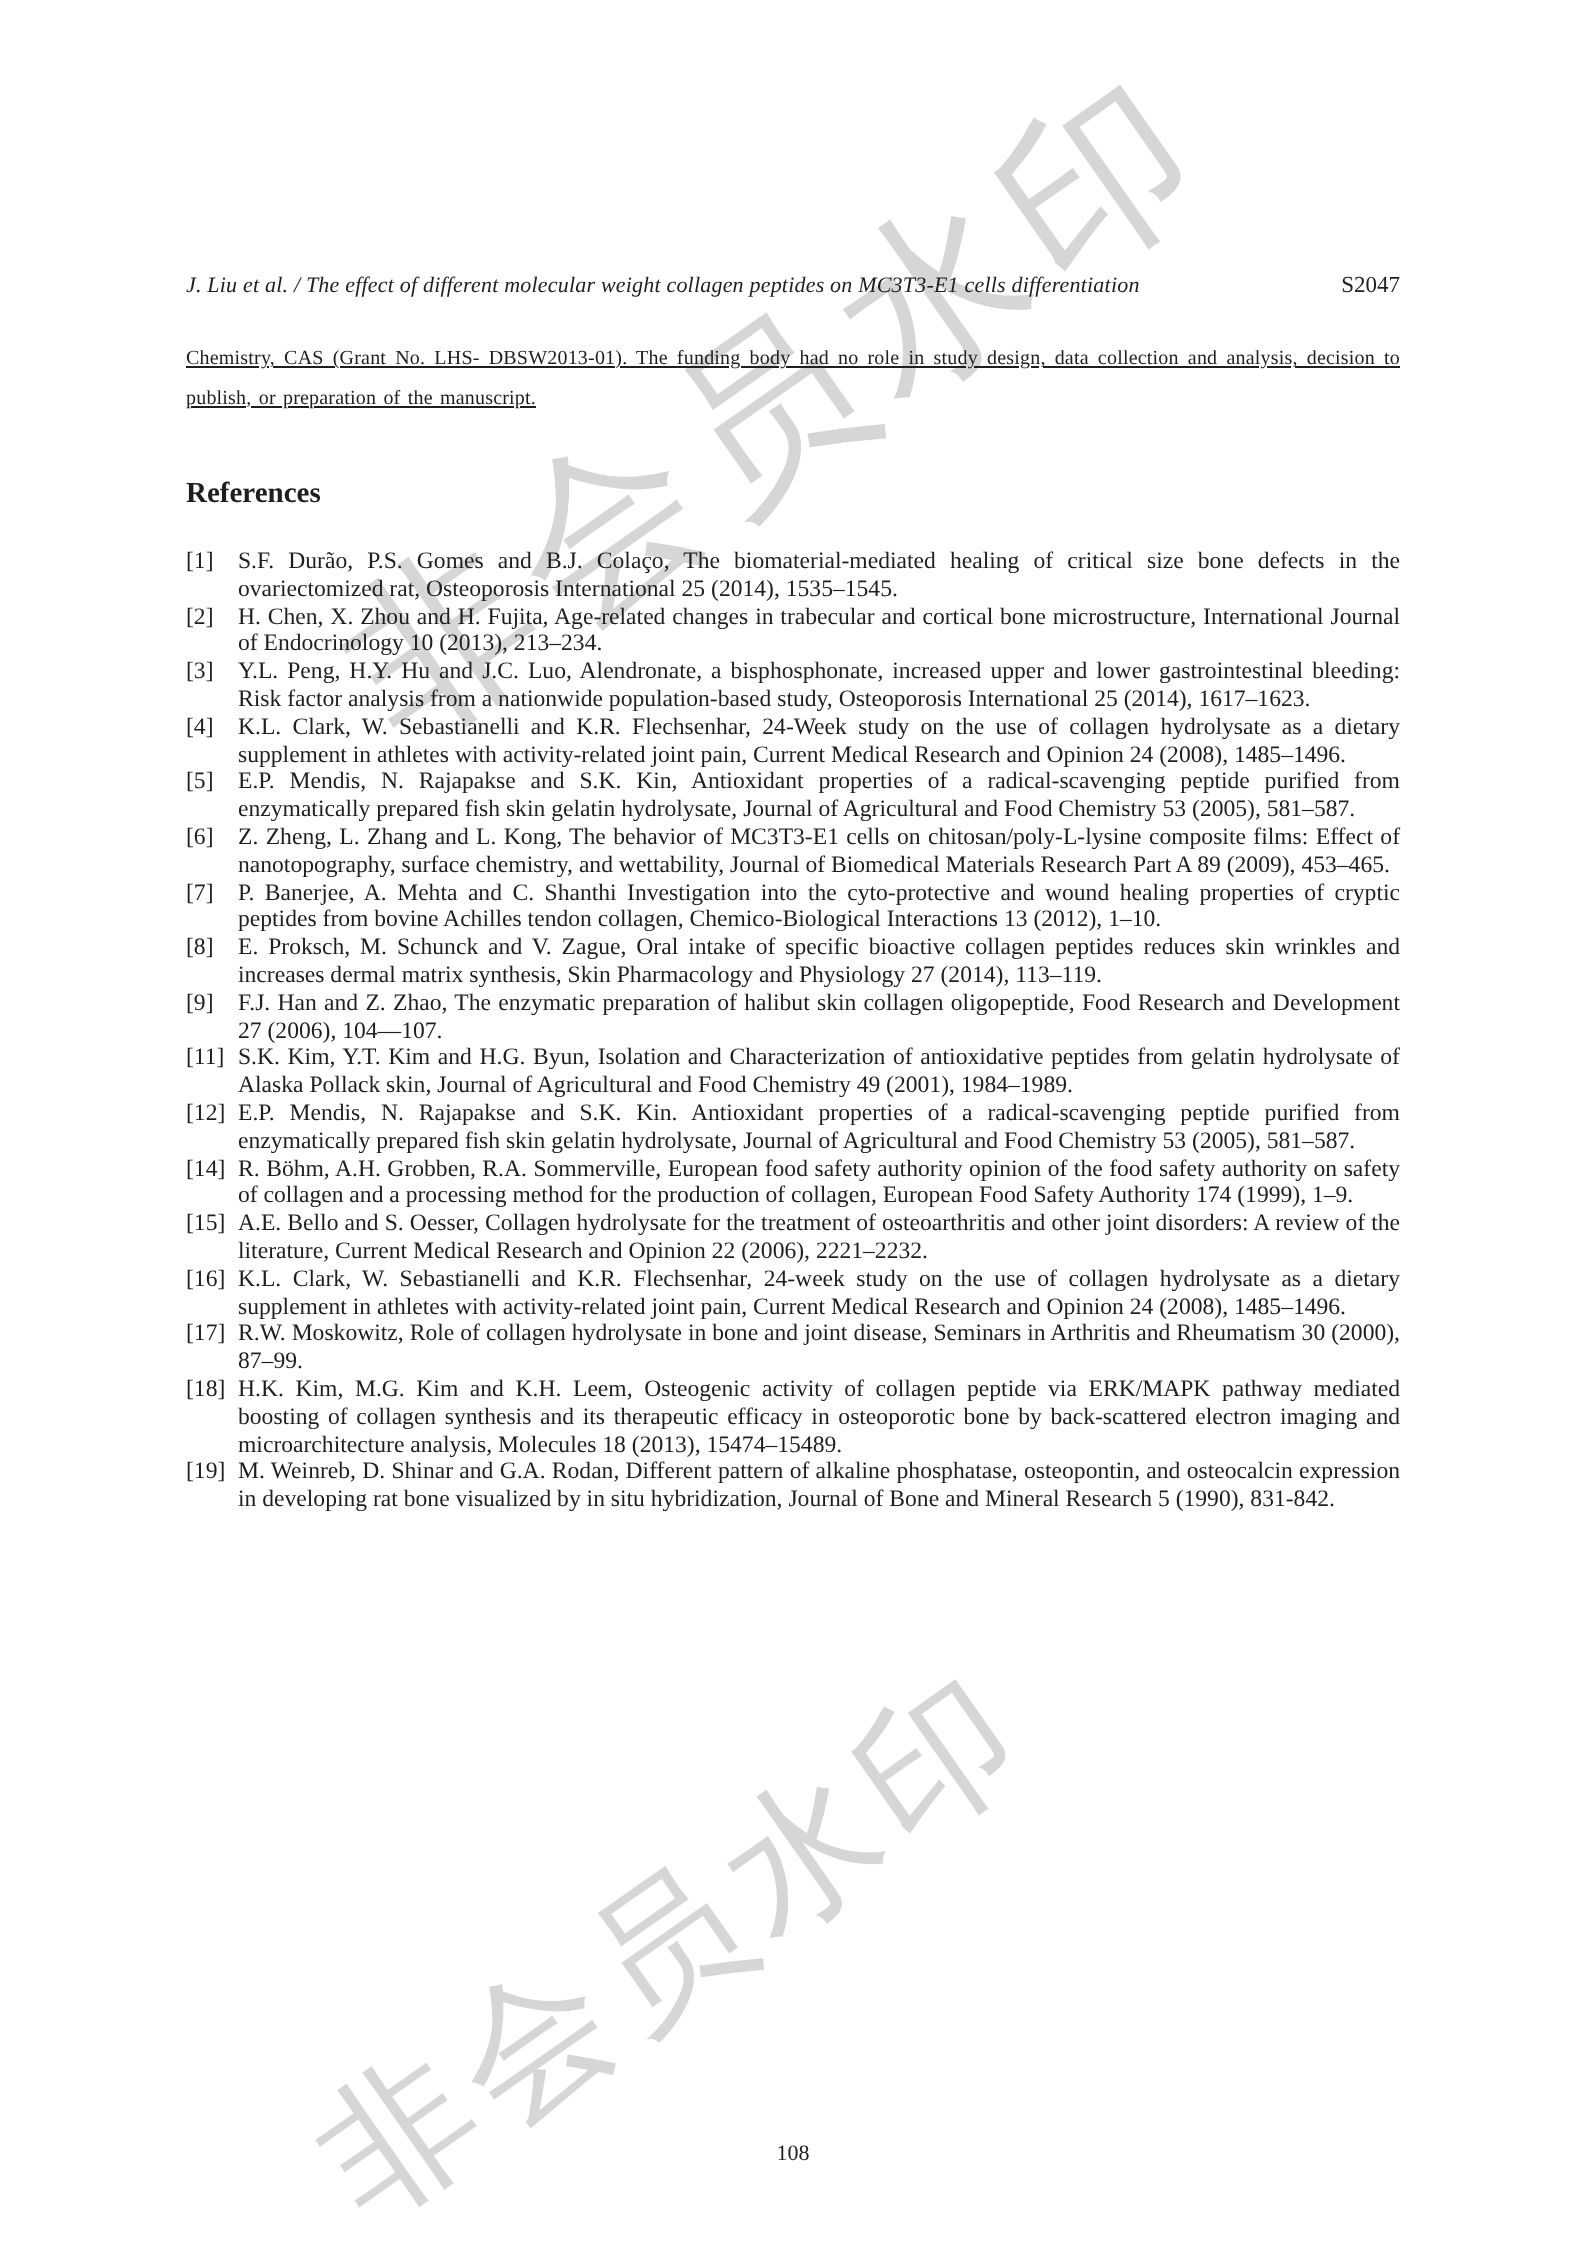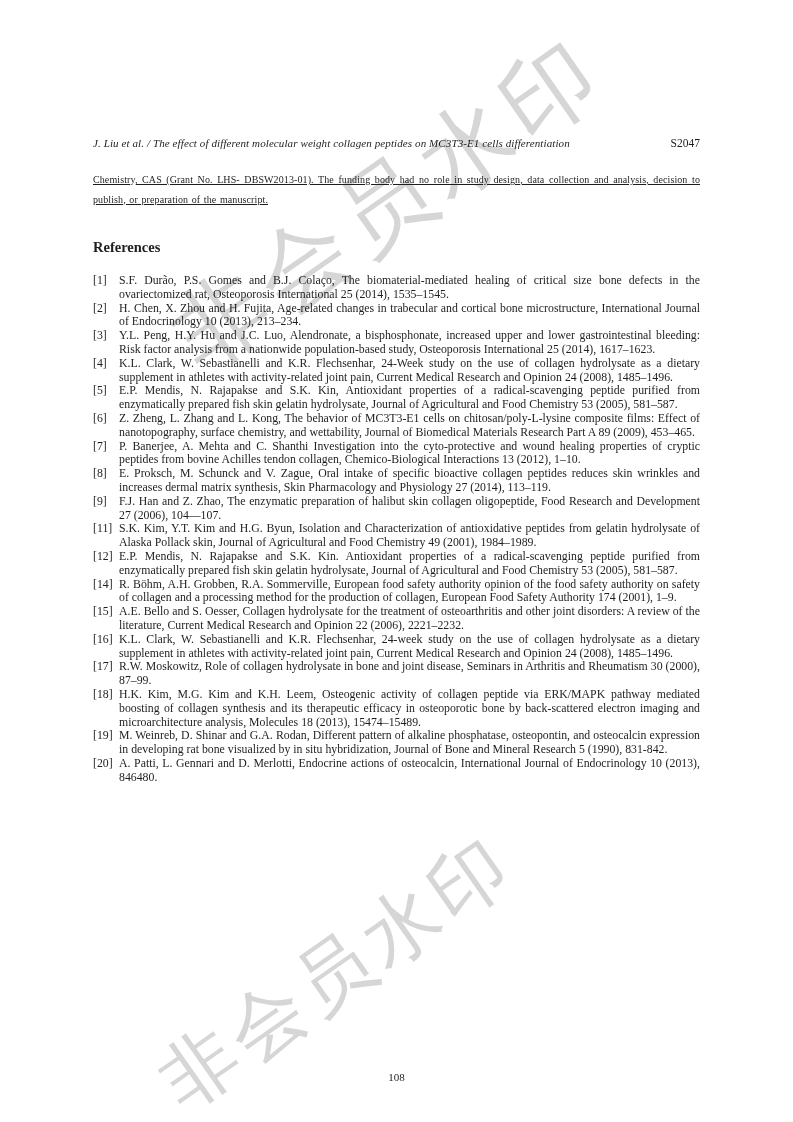--- a/index.html
+++ b/index.html
@@ -87,25 +87,24 @@
       <div class="ref-item"><span class="ref-num">[2]</span><span><span>H. Chen, X. Zhou and H. Fujita, Age-related changes in trabecular and cortical bone microstructure, International Journal of Endocrinology 10 (2013), 213–234.</span></span></div>
       <div class="ref-item"><span class="ref-num">[3]</span><span><span>Y.L. Peng, H.Y. Hu and J.C. Luo, Alendronate, a bisphosphonate, increased upper and lower gastrointestinal bleeding: Risk factor analysis from a nationwide population-based study, Osteoporosis International </span><b>25</b><span> (2014), 1617–1623.</span></span></div>
       <div class="ref-item"><span class="ref-num">[4]</span><span><span>K.L. Clark, W. Sebastianelli and K.R. Flechsenhar, 24-Week study on the use of collagen hydrolysate as a dietary supplement in athletes with activity-related joint pain, Current Medical Research and Opinion </span><b>24</b><span> (2008), 1485–1496.</span></span></div>
       <div class="ref-item"><span class="ref-num">[5]</span><span><span>E.P. Mendis, N. Rajapakse and S.K. Kin, Antioxidant properties of a radical-scavenging peptide purified from enzymatically prepared fish skin gelatin hydrolysate, Journal of Agricultural and Food Chemistry </span><b>53</b><span> (2005), 581–587.</span></span></div>
       <div class="ref-item"><span class="ref-num">[6]</span><span><span>Z. Zheng, L. Zhang and L. Kong, The behavior of MC3T3-E1 cells on chitosan/poly-L-lysine composite films: Effect of nanotopography, surface chemistry, and wettability, Journal of Biomedical Materials Research Part A </span><b>89</b><span> (2009), 453–465.</span></span></div>
       <div class="ref-item"><span class="ref-num">[7]</span><span><span>P. Banerjee, A. Mehta and C. Shanthi Investigation into the cyto-protective and wound healing properties of cryptic peptides from bovine Achilles tendon collagen, Chemico-Biological Interactions </span><b>13</b><span> (2012), 1–10.</span></span></div>
       <div class="ref-item"><span class="ref-num">[8]</span><span><span>E. Proksch, M. Schunck and V. Zague, Oral intake of specific bioactive collagen peptides reduces skin wrinkles and increases dermal matrix synthesis, Skin Pharmacology and Physiology </span><b>27</b><span> (2014), 113–119.</span></span></div>
       <div class="ref-item"><span class="ref-num">[9]</span><span><span>F.J. Han and Z. Zhao, The enzymatic preparation of halibut skin collagen oligopeptide, Food Research and Development </span><b>27</b><span> (2006), 104—107.</span></span></div>
       <div class="ref-item"><span class="ref-num">[11]</span><span><span>S.K. Kim, Y.T. Kim and H.G. Byun, Isolation and Characterization of antioxidative peptides from gelatin hydrolysate of Alaska Pollack skin, Journal of Agricultural and Food Chemistry </span><b>49</b><span> (2001), 1984–1989.</span></span></div>
       <div class="ref-item"><span class="ref-num">[12]</span><span><span>E.P. Mendis, N. Rajapakse and S.K. Kin. Antioxidant properties of a radical-scavenging peptide purified from enzymatically prepared fish skin gelatin hydrolysate, Journal of Agricultural and Food Chemistry </span><b>53</b><span> (2005), 581–587.</span></span></div>
-      <div class="ref-item"><span class="ref-num">[14]</span><span><span>R. Böhm, A.H. Grobben, R.A. Sommerville, European food safety authority opinion of the food safety authority on safety of collagen and a processing method for the production of collagen, European Food Safety Authority </span><b>174</b><span> (2001), 1–9.</span></span></div>
+      <div class="ref-item"><span class="ref-num">[14]</span><span><span>R. Böhm, A.H. Grobben, R.A. Sommerville, European food safety authority opinion of the food safety authority on safety of collagen and a processing method for the production of collagen, European Food Safety Authority </span><b>174</b><span> (1999), 1–9.</span></span></div>
       <div class="ref-item"><span class="ref-num">[15]</span><span><span>A.E. Bello and S. Oesser, Collagen hydrolysate for the treatment of osteoarthritis and other joint disorders: A review of the literature, Current Medical Research and Opinion </span><b>22</b><span> (2006), 2221–2232.</span></span></div>
       <div class="ref-item"><span class="ref-num">[16]</span><span><span>K.L. Clark, W. Sebastianelli and K.R. Flechsenhar, 24-week study on the use of collagen hydrolysate as a dietary supplement in athletes with activity-related joint pain, Current Medical Research and Opinion </span><b>24</b><span> (2008), 1485–1496.</span></span></div>
       <div class="ref-item"><span class="ref-num">[17]</span><span><span>R.W. Moskowitz, Role of collagen hydrolysate in bone and joint disease, Seminars in Arthritis and Rheumatism </span><b>30</b><span> (2000), 87–99.</span></span></div>
       <div class="ref-item"><span class="ref-num">[18]</span><span><span>H.K. Kim, M.G. Kim and K.H. Leem, Osteogenic activity of collagen peptide via ERK/MAPK pathway mediated boosting of collagen synthesis and its therapeutic efficacy in osteoporotic bone by back-scattered electron imaging and microarchitecture analysis, Molecules </span><b>18</b><span> (2013), 15474–15489.</span></span></div>
       <div class="ref-item"><span class="ref-num">[19]</span><span><span>M. Weinreb, D. Shinar and G.A. Rodan, Different pattern of alkaline phosphatase, osteopontin, and osteocalcin expression in developing rat bone visualized by in situ hybridization, Journal of Bone and Mineral Research </span><b>5</b><span> (1990), 831-842.</span></span></div>
-      <div class="ref-item"><span class="ref-num">[20]</span><span><span>A. Patti, L. Gennari and D. Merlotti, Endocrine actions of osteocalcin, International Journal of Endocrinology </span><b>10</b><span> (2013), 846480.</span></span></div>
     </div>
 </div>
 
 <div class="page-footer">
   <span>108</span>
 </div>
 
 </body></html>

